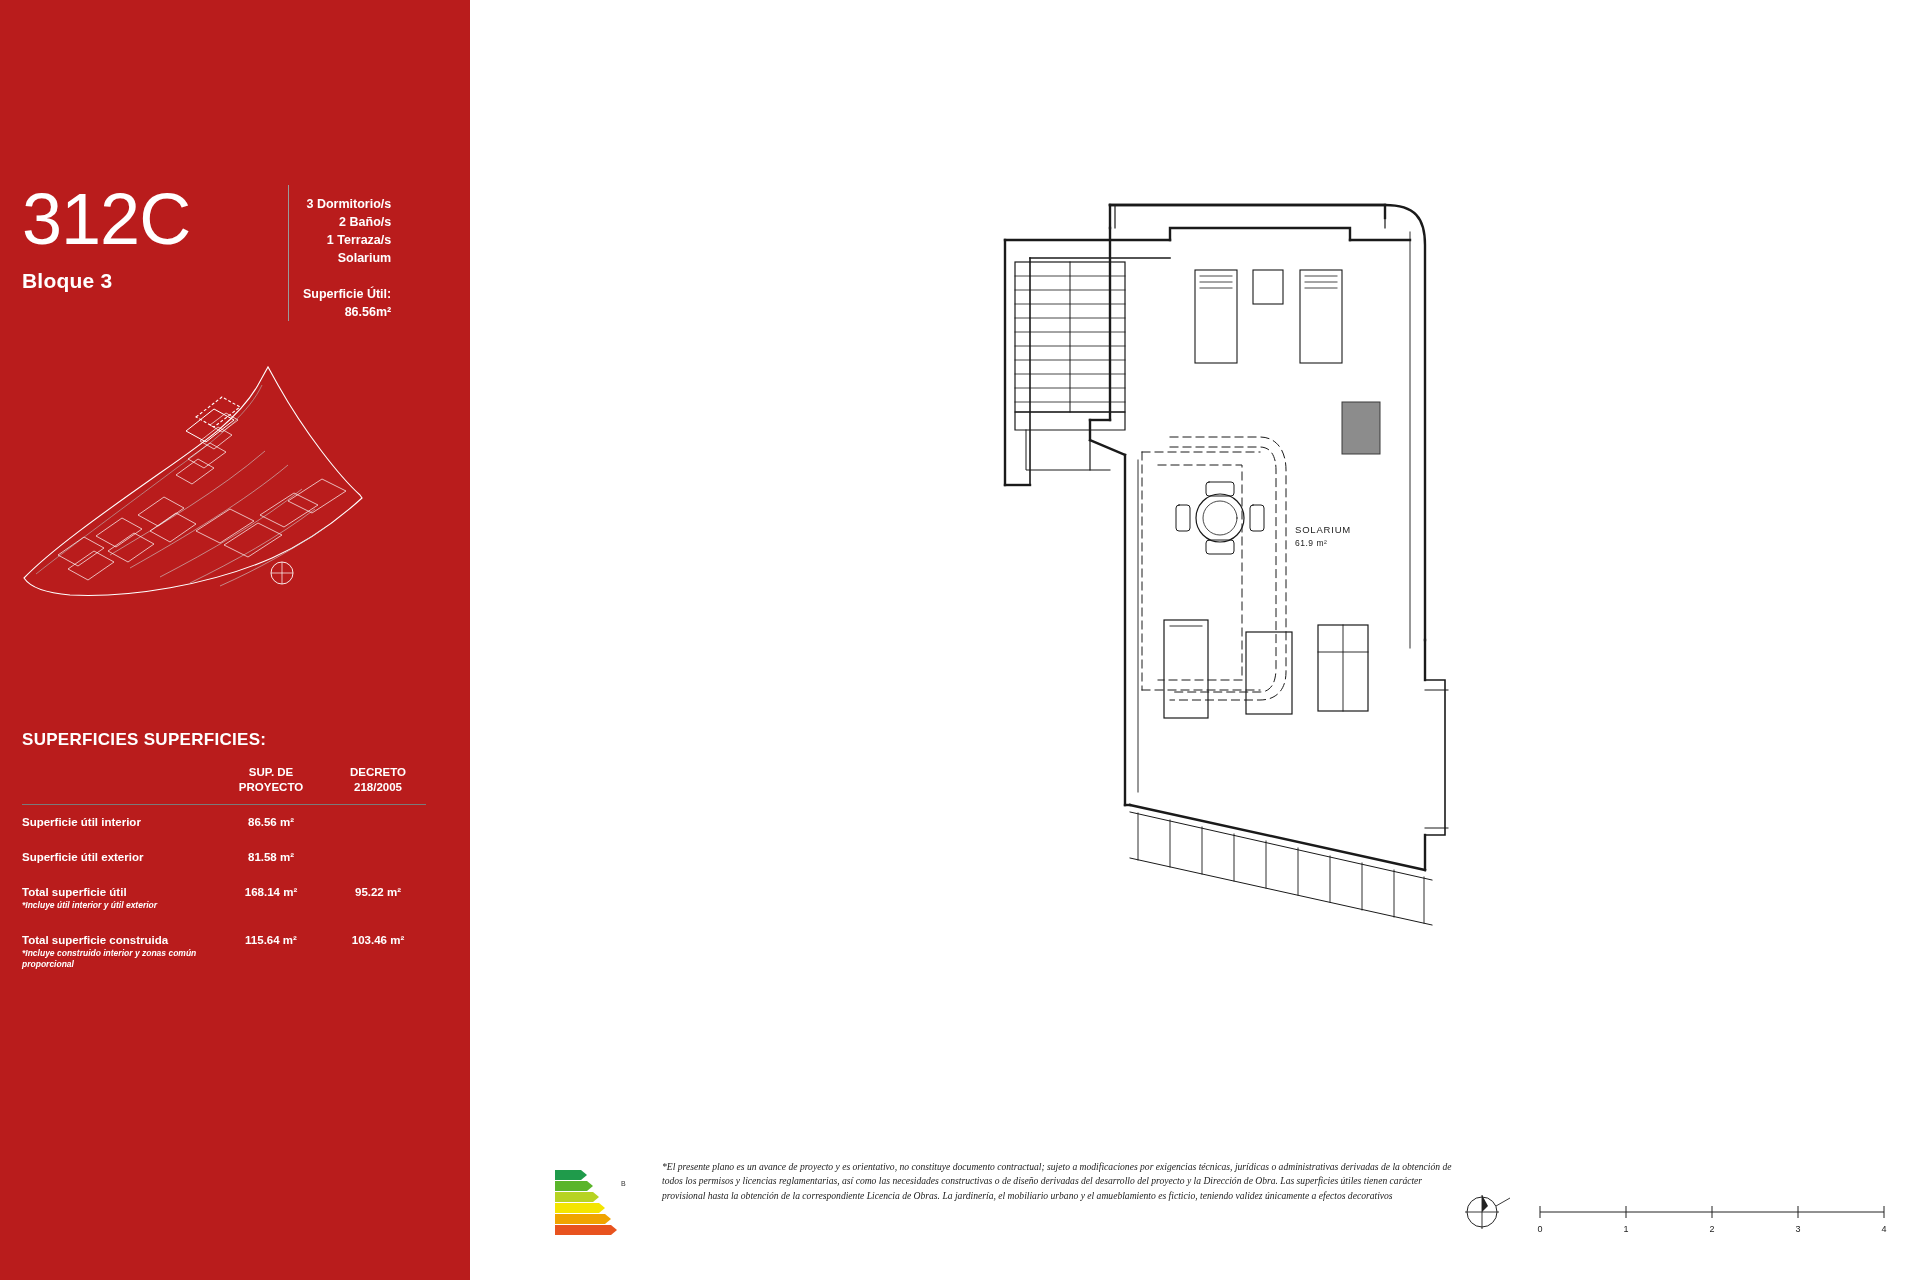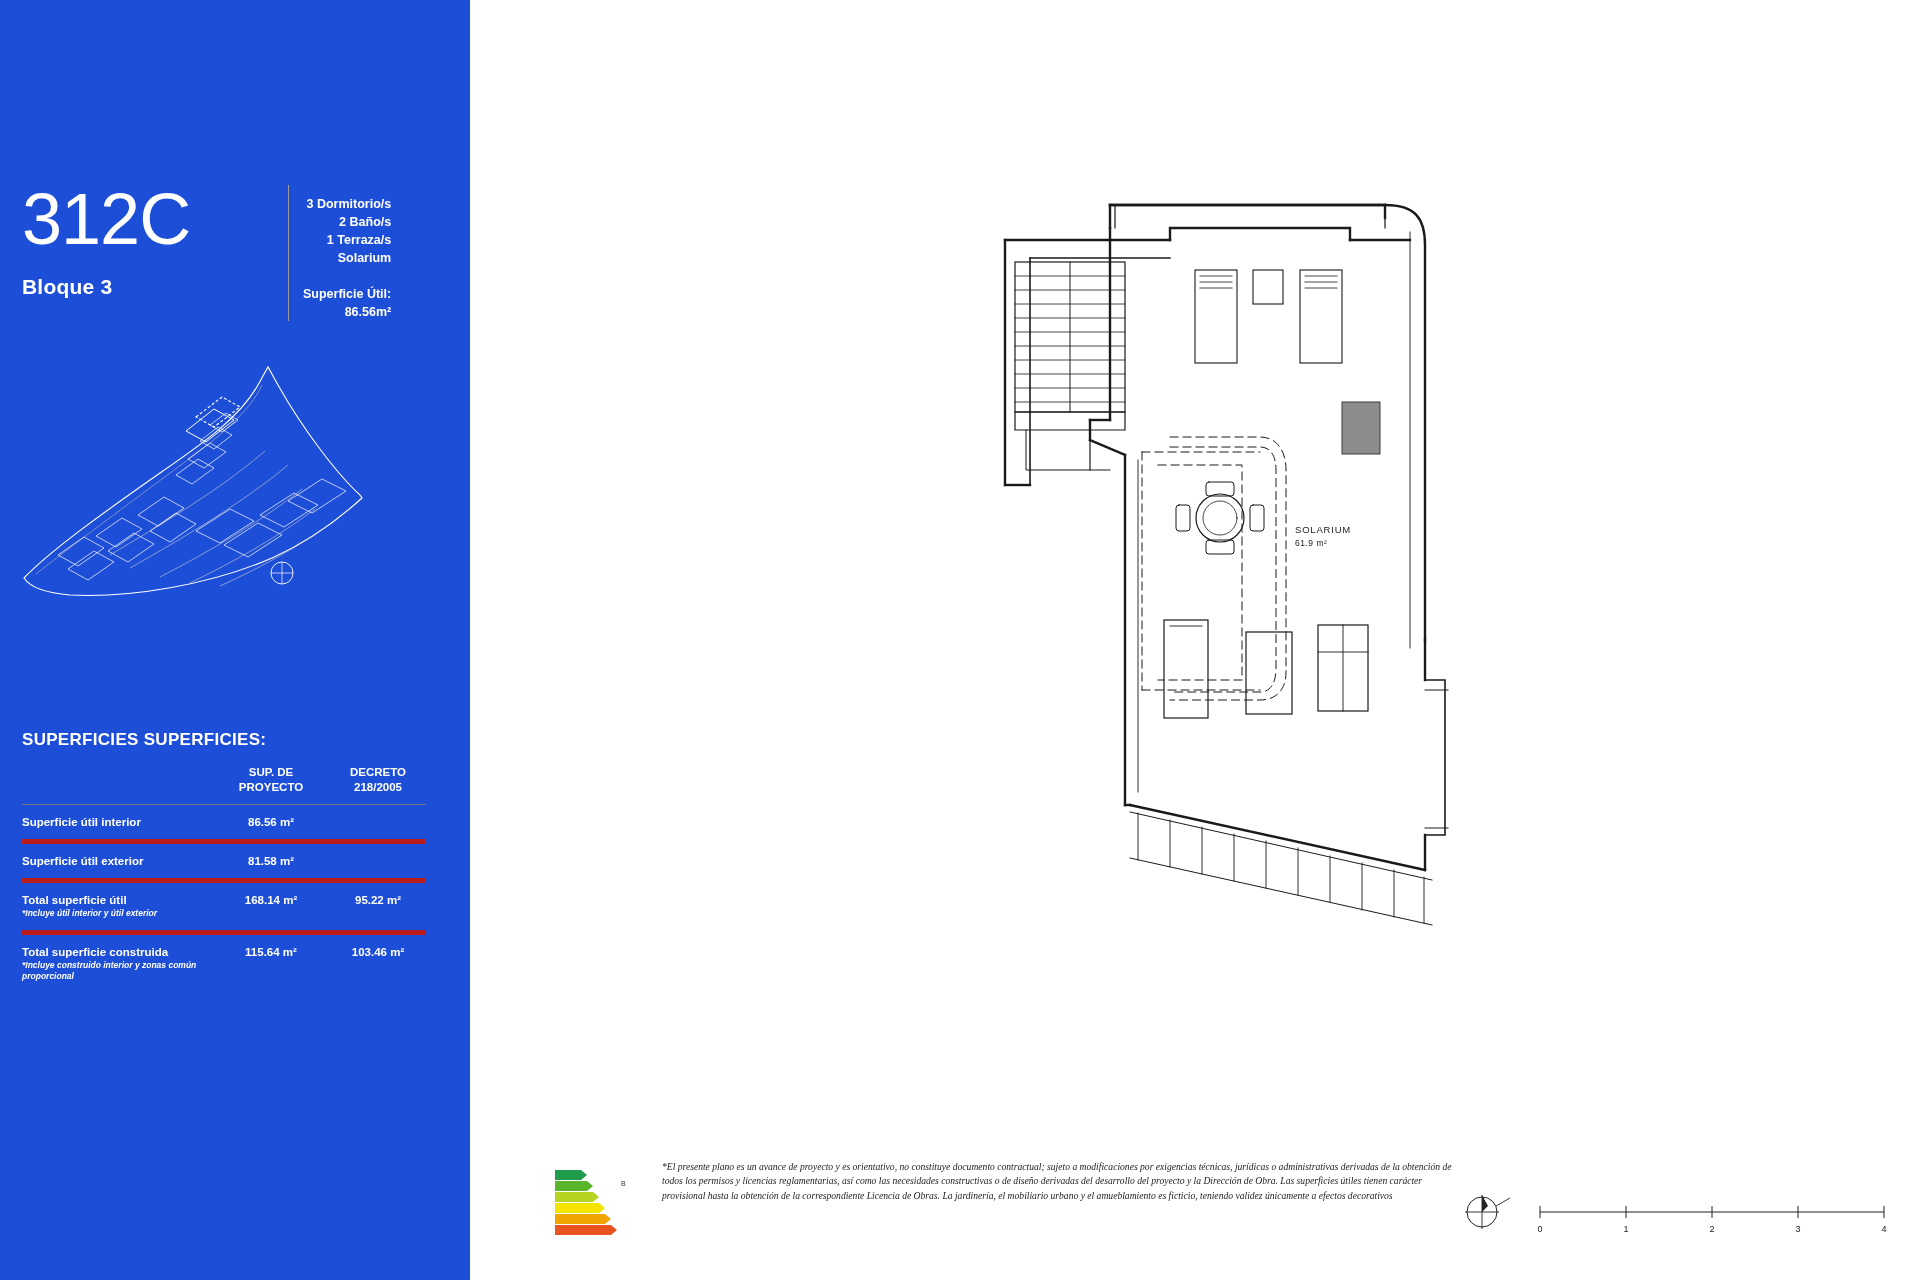--- a/index.html
+++ b/index.html
@@ -7,33 +7,33 @@
   body {
     width:1920px; height:1280px;
     background:#ffffff;
     font-family:"Liberation Sans", sans-serif;
     position:relative;
     overflow:hidden;
   }
   
   #sidebar {
     position:absolute; left:0; top:0; width:470px; height:1280px;
-    background:#1d4ed8; color:#ffffff;
+    background:#b91c1c; color:#ffffff;
   }
   #sidebar-inner { position:relative; width:100%; height:100%; }
 
   .hdr { position:absolute; left:22px; top:185px; width:420px; }
   .hdr-row { display:flex; align-items:flex-start; }
   .hdr-left { width:258px; }
   .unit-code {
     font-size:72px; font-weight:400; letter-spacing:-1px; line-height:0.95;
     margin:0; padding:0;
   }
   .block-label {
-    font-size:21px; font-weight:bold; margin-top:22px; letter-spacing:0.2px;
+    font-size:21px; font-weight:bold; margin-top:16px; letter-spacing:0.2px;
   }
   .hdr-div {
     width:1px; background:#9a9a9a; margin-left:8px; margin-right:14px;
     align-self:stretch; min-height:120px;
   }
   .hdr-right { padding-top:10px;text-align:right; }
   .hdr-right .line { font-size:12.5px; line-height:1.45; font-weight:bold; }
   .hdr-right .sub { margin-left:9px; }
   .hdr-right .sup { margin-top:17px; font-size:12.5px; font-weight:bold; line-height:1.45; }
 
@@ -48,21 +48,21 @@
   
   #areas { position:absolute; left:22px; top:765px; width:420px; color:#fff; }
   #areas table { border-collapse:collapse; width:404px; }
   #areas th, #areas td { padding:0; }
   #areas thead th { font-size:11.5px; font-weight:bold; line-height:1.3; padding-bottom:9px; vertical-align:bottom; }
   #areas thead th.c1 { text-align:left; }
   #areas thead th.c2 { text-align:center; width:118px; }
   #areas thead th.c3 { text-align:center; width:96px; }
   #areas .ruler { border-bottom:1px solid #7a7a7a; }
   #areas tbody td { font-size:11.5px; padding:11px 0 11px 0; vertical-align:top; }
-  #areas tbody tr td { border-bottom:5px solid #b91c1c; }
+  #areas tbody tr td { border-bottom:1px solid #b91c1c; }
   #areas tbody tr:last-child td { border-bottom:none; }
   #areas td.c1 { font-weight:bold; text-align:left; }
   #areas td.c2 { font-weight:bold; text-align:center; }
   #areas td.c3 { font-weight:bold; text-align:center; }
   #areas .note { display:block; font-size:8.5px; font-style:italic; font-weight:bold; margin-top:2px; line-height:1.25; }
 
   
   #plan { position:absolute; left:470px; top:0; width:1450px; height:1280px; }
 
   

